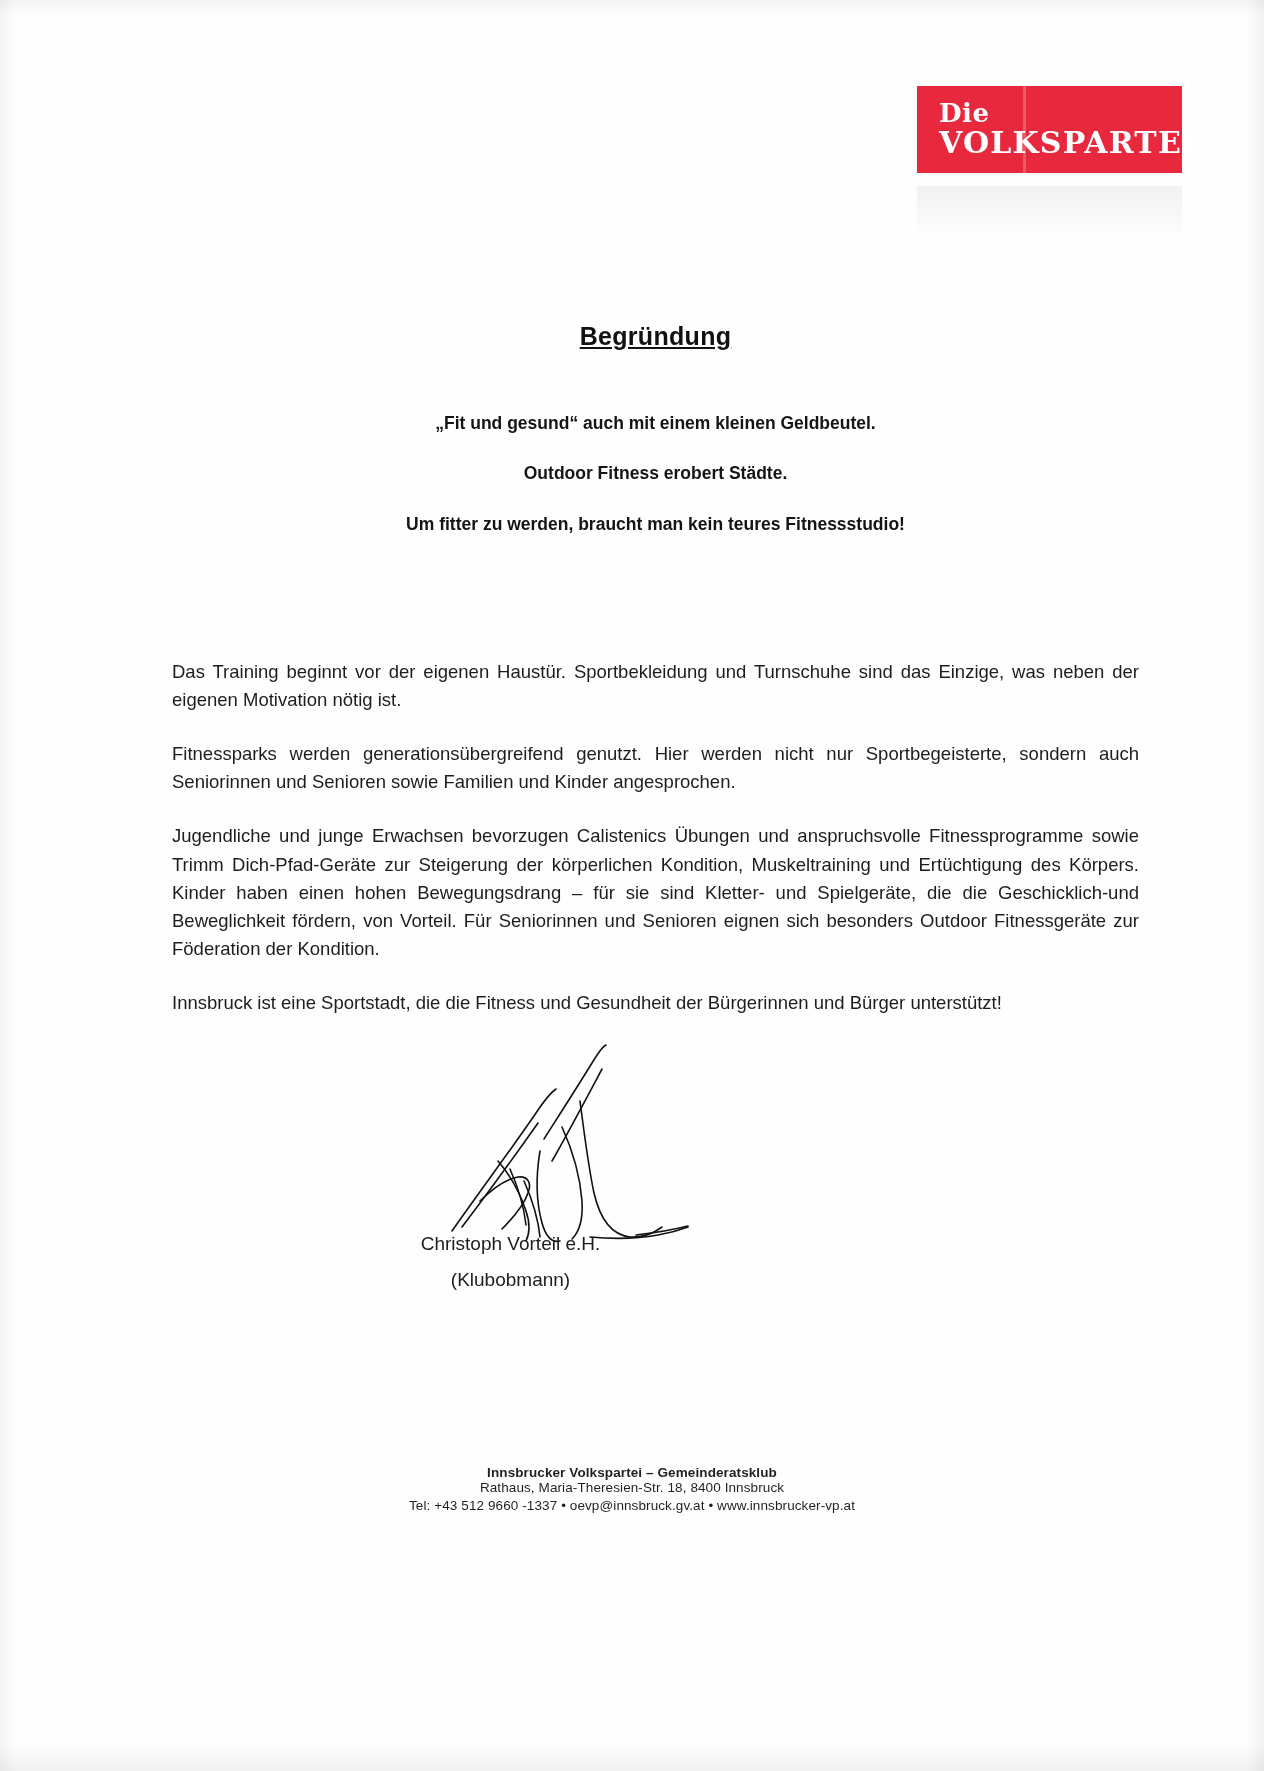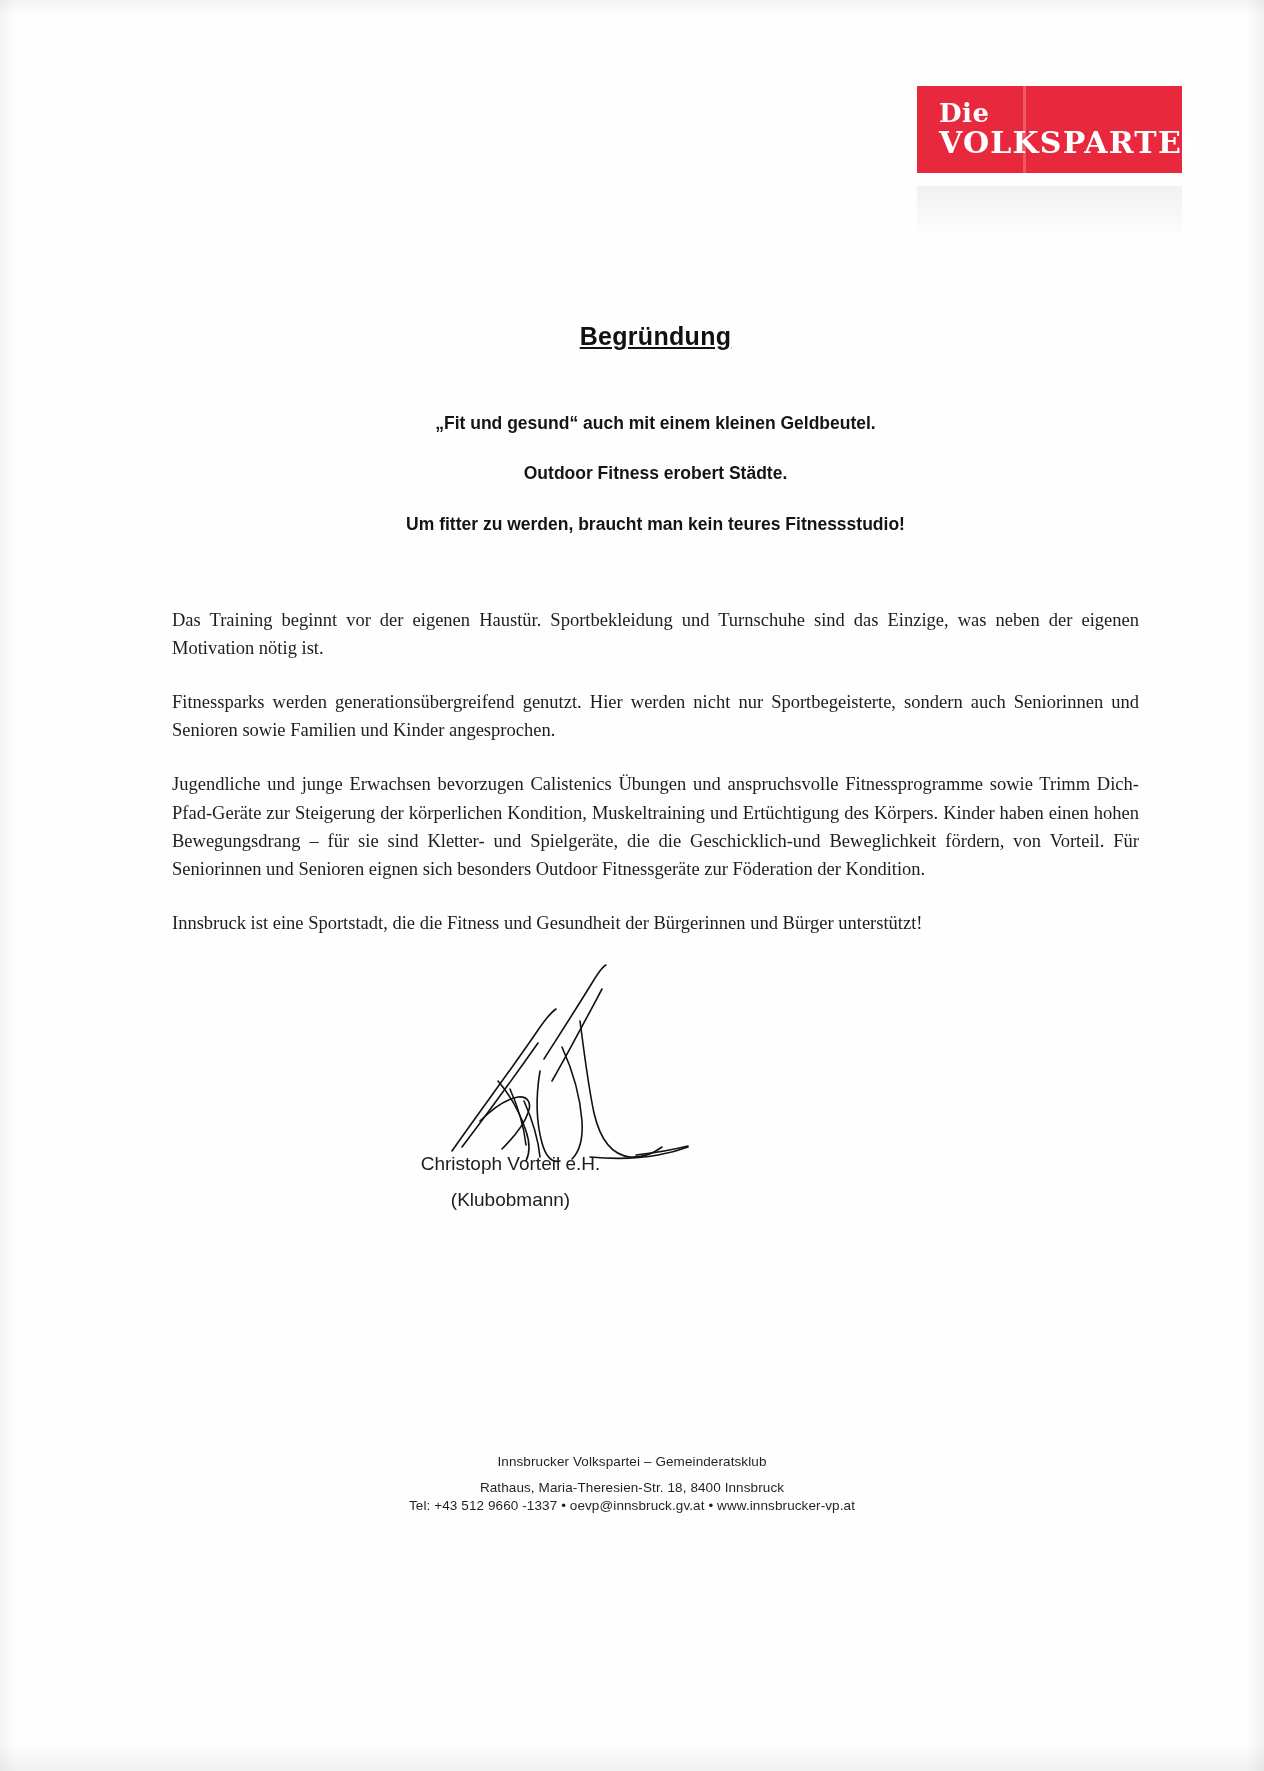--- a/index.html
+++ b/index.html
@@ -119,26 +119,25 @@
     text-align: center;
     font-size: 17.5px;
     font-weight: bold;
     line-height: 1.62;
     color: #141414;
   }
   .lead div { margin-bottom: 22px; }
   .lead div:last-child { margin-bottom: 0; }
 
   .body-text {
-    margin-top: 68px;
+    margin-top: 120px;
     font-size: 18.5px;
     line-height: 1.52;
     text-align: justify;
     color: #1d1d1d;
-    font-family: Liberation Serif, serif;
   }
   .body-text p {
     margin: 0 0 26px 0;
   }
   .body-text p:last-child { margin-bottom: 0; }
 
   
   .signature-block {
     position: relative;
     margin-top: 24px;
@@ -173,23 +172,23 @@
   .footer {
     position: absolute;
     left: 0;
     right: 0;
     bottom: 258px;
     text-align: center;
     color: #231f20;
   }
   .footer-line1 {
     font-size: 13.5px;
-    font-weight: normal;
+    font-weight: bold;
     letter-spacing: 0.1px;
-    margin-bottom: 11px;
+    margin-bottom: 0;
   }
   .footer-line2 {
     font-size: 13.5px;
     letter-spacing: 0.1px;
     margin-bottom: 3px;
   }
   .footer-line3 {
     font-size: 13.5px;
     letter-spacing: 0.1px;
   }

